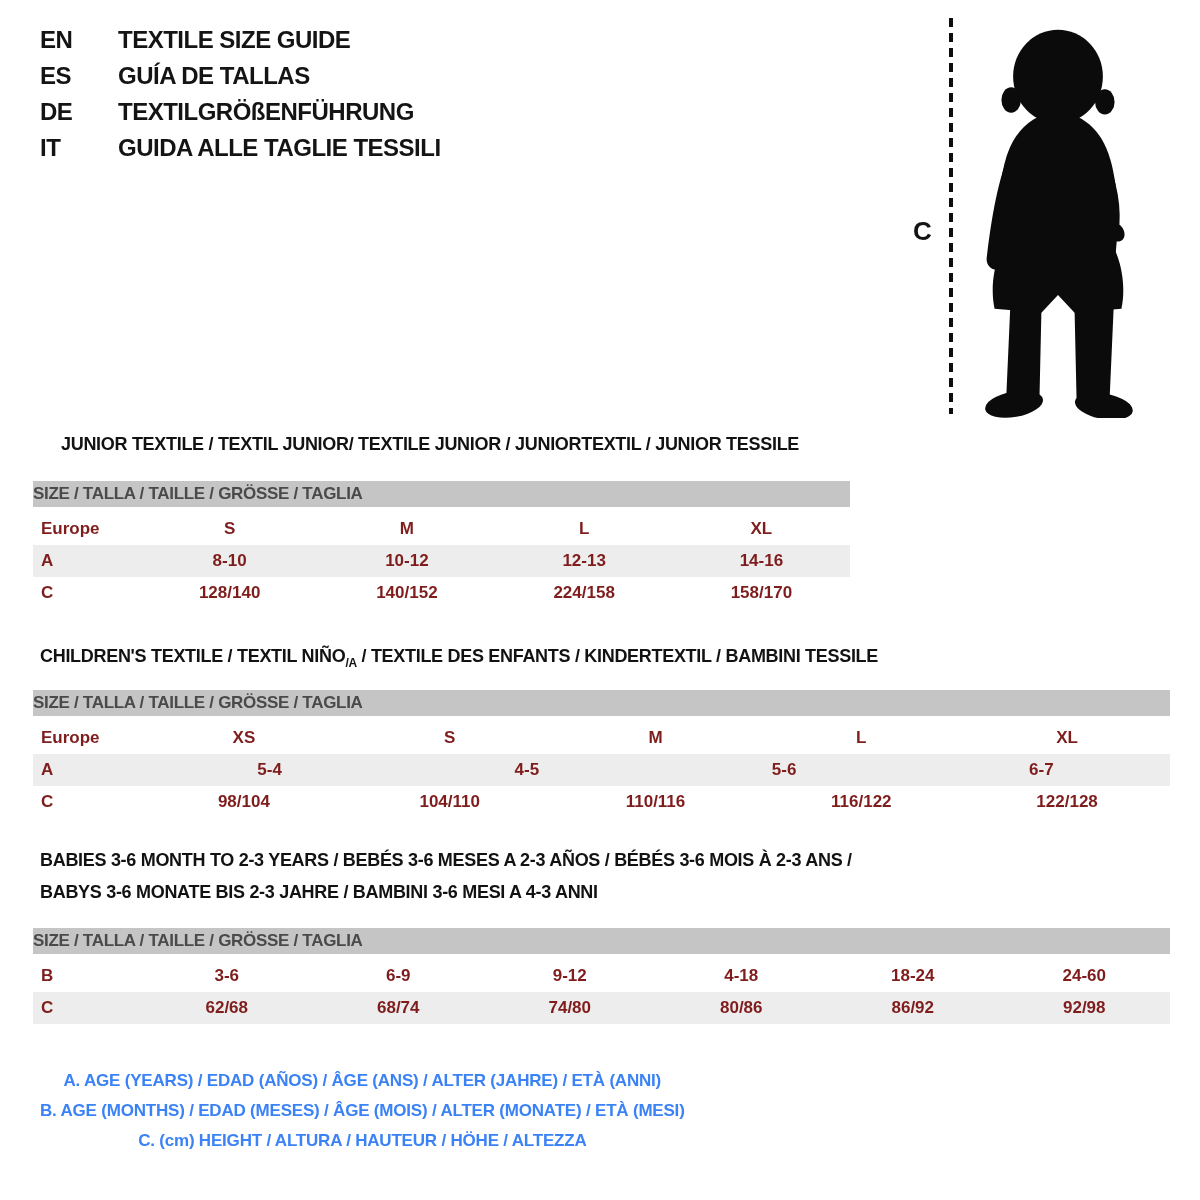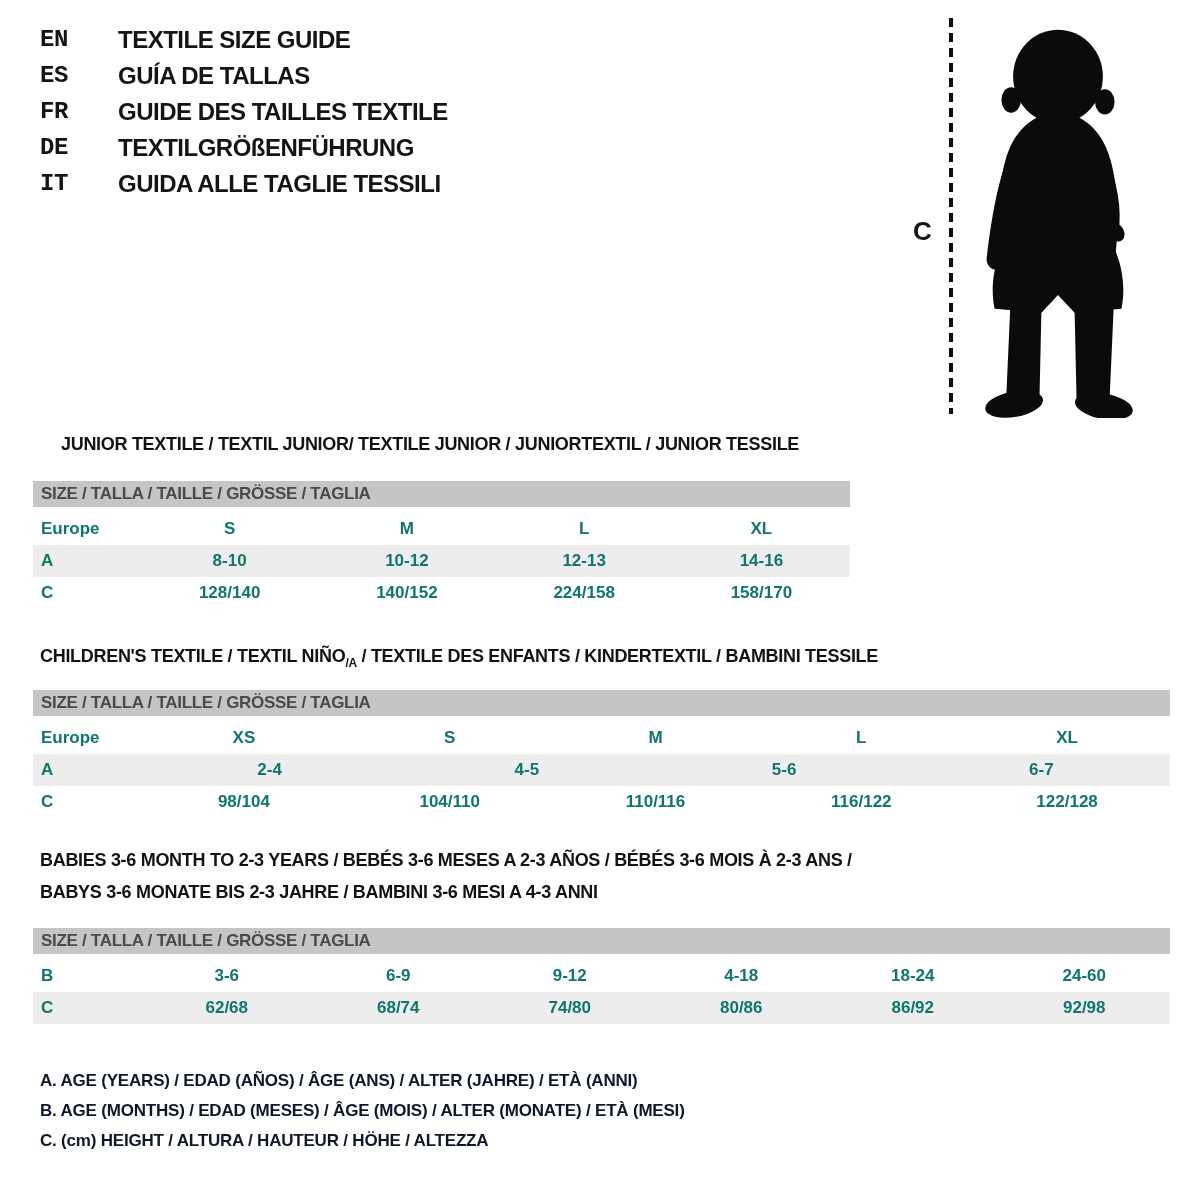--- a/index.html
+++ b/index.html
@@ -4,21 +4,21 @@
 <style>
   html,body{margin:0;padding:0;background:#ffffff;}
   .page{
     position:relative;width:1200px;height:1200px;background:#ffffff;overflow:hidden;
     font-family:"Liberation Sans","DejaVu Sans",sans-serif;color:#151515;
   }
   
   .lang-list{position:absolute;left:40px;top:22px;}
   .lang-row{display:flex;height:36px;line-height:36px;}
   .lang-code,.lang-title{font-size:24px;font-weight:bold;letter-spacing:-0.5px;color:#141414;white-space:nowrap;}
-  .lang-code{width:78px;font-family:Liberation Mono, monospace;}
+  .lang-code{width:78px;}
   
   .figure{position:absolute;left:905px;top:8px;width:255px;height:415px;}
   .c-label{position:absolute;left:8px;top:208px;font-size:26px;font-weight:bold;color:#141414;}
   .dash-line{
     position:absolute;left:44px;top:10px;width:4px;height:396px;
     background:repeating-linear-gradient(to bottom,#0d0d0d 0 9px,transparent 9px 15px);
   }
   .silhouette{position:absolute;left:60px;top:10px;width:186px;height:400px;}
   
   .section-title{position:absolute;white-space:nowrap;}
@@ -27,47 +27,43 @@
   #title-junior{left:40px;top:428px;margin-left:21px;}
   #title-children{left:40px;top:640px;}
   #title-babies{left:40px;top:844px;}
   
   .stable{position:absolute;}
   #table-junior{left:33px;top:481px;width:817px;}
   #table-children{left:33px;top:690px;width:1137px;}
   #table-babies{left:33px;top:928px;width:1137px;}
   .size-bar{
     height:26px;line-height:26px;background:#c5c5c5;color:#4a4a4a;
-    font-size:17px;font-weight:bold;letter-spacing:-0.3px;padding-left:8px;margin-bottom:6px;
+    font-size:17px;font-weight:bold;letter-spacing:-0.3px;margin-bottom:6px;
   }
-  .trow{display:flex;height:32px;line-height:32px;font-size:17px;font-weight:bold;color:#0f766e;}
+  .trow{display:flex;height:32px;line-height:32px;font-size:17px;font-weight:bold;color:#7f1d1d;}
   .trow.shaded{background:#ededed;}
   .tlabel{width:100px;padding-left:8px;text-align:left;}
   .tcell{flex:1;text-align:center;}
   
   .legend{position:absolute;left:40px;top:1066px;}
-  .legend-line{height:30px;line-height:30px;font-size:17px;font-weight:bold;letter-spacing:-0.2px;color:#0f172a;white-space:nowrap;}
+  .legend-line{height:30px;line-height:30px;font-size:17px;font-weight:bold;letter-spacing:-0.2px;color:#3b82f6;white-space:nowrap;text-align:center;}
 </style>
 </head>
 <body>
 
 <div class="page">
 
   <div class="lang-list">
       <div class="lang-row">
         <span class="lang-code">EN</span>
         <span class="lang-title">TEXTILE SIZE GUIDE</span>
       </div>
       <div class="lang-row">
         <span class="lang-code">ES</span>
         <span class="lang-title">GUÍA DE TALLAS</span>
-      </div>
-      <div class="lang-row">
-        <span class="lang-code">FR</span>
-        <span class="lang-title">GUIDE DES TAILLES TEXTILE</span>
       </div>
       <div class="lang-row">
         <span class="lang-code">DE</span>
         <span class="lang-title">TEXTILGRÖßENFÜHRUNG</span>
       </div>
       <div class="lang-row">
         <span class="lang-code">IT</span>
         <span class="lang-title">GUIDA ALLE TAGLIE TESSILI</span>
       </div>
     </div>
@@ -128,21 +124,21 @@
       <div class="trow">
         <div class="tlabel">Europe</div>
         <div class="tcell">XS</div>
         <div class="tcell">S</div>
         <div class="tcell">M</div>
         <div class="tcell">L</div>
         <div class="tcell">XL</div>
       </div>
       <div class="trow shaded">
         <div class="tlabel">A</div>
-        <div class="tcell">2-4</div>
+        <div class="tcell">5-4</div>
         <div class="tcell">4-5</div>
         <div class="tcell">5-6</div>
         <div class="tcell">6-7</div>
       </div>
       <div class="trow">
         <div class="tlabel">C</div>
         <div class="tcell">98/104</div>
         <div class="tcell">104/110</div>
         <div class="tcell">110/116</div>
         <div class="tcell">116/122</div>

